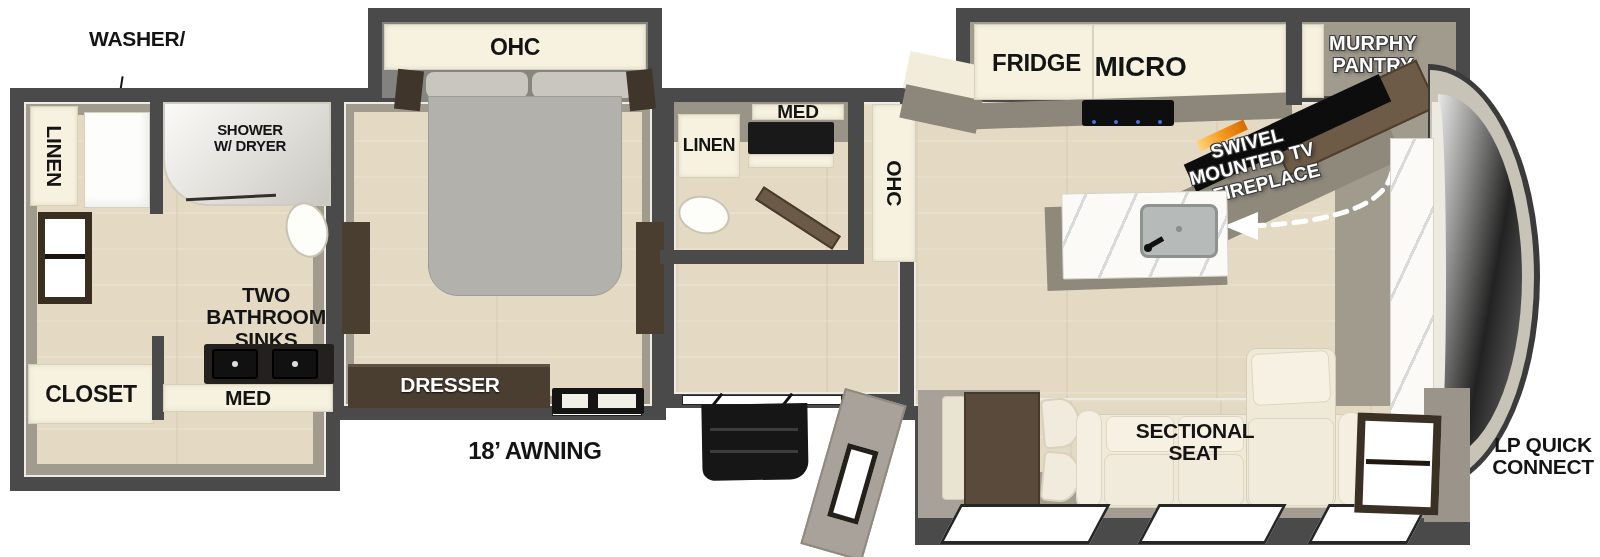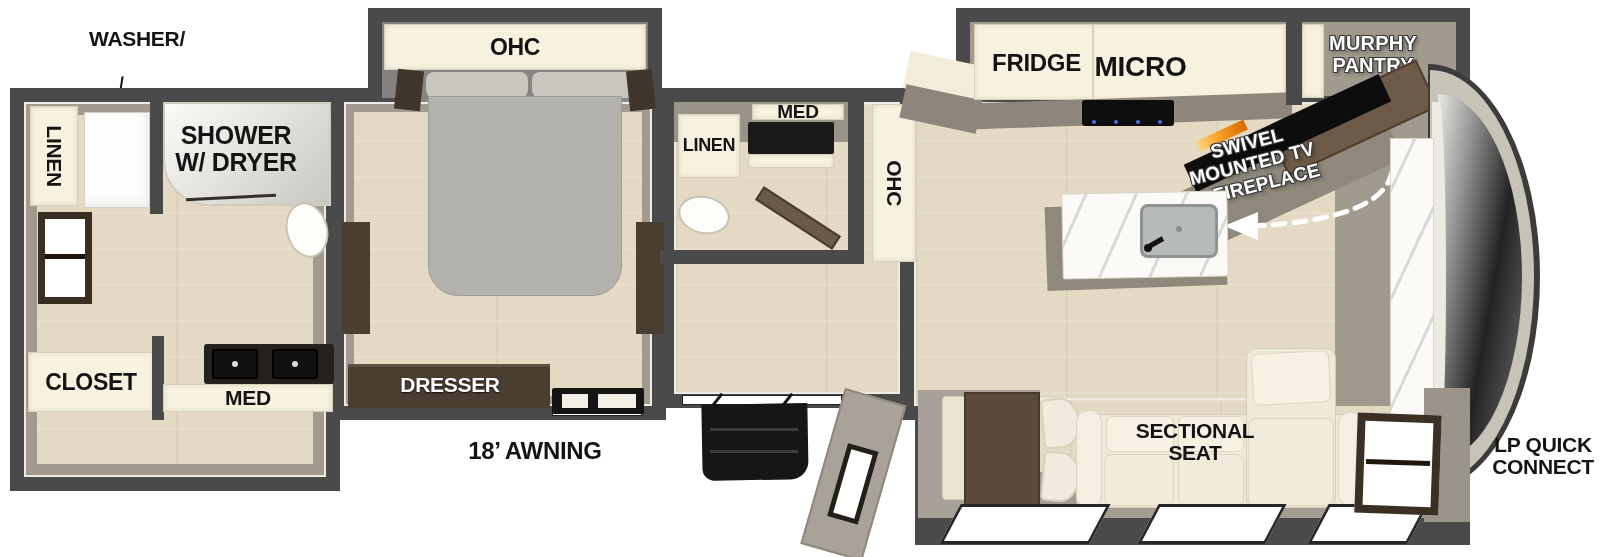--- a/index.html
+++ b/index.html
@@ -59,32 +59,37 @@
   <div class="abs" style="left:1040px;top:472px;width:416px;height:46px;background:#a39d92"></div>
   <div class="abs taupe" style="left:1335px;top:102px;width:116px;height:304px"></div>
 
   <div class="abs cream vwrap" style="left:30px;top:106px;width:48px;height:100px">
     <span class="lbl vtext" style="font-size:21px">LINEN</span>
   </div>
   <div class="abs" style="left:84px;top:112px;width:66px;height:96px;background:#fdfdfb;border:1px solid #d5d0c2;box-shadow:inset -4px -4px 8px rgba(0,0,0,.07)"></div>
   <div class="abs wall" style="left:150px;top:102px;width:13px;height:112px"></div>
   <div class="abs" style="left:163px;top:102px;width:168px;height:104px;border-radius:0 0 0 46px;border:2px solid #cfccc2;
               background:linear-gradient(135deg,#fafaf8 0%,#e6e4df 45%,#c9c7c1 100%)"></div>
-  <div class="abs lbl" style="left:161px;top:122px;width:150px;font-size:25px">
+  <div class="abs lbl" style="left:175px;top:122px;width:150px;font-size:15px">
     <div>SHOWER</div>
     <div>W/ DRYER</div>
   </div>
   <div class="abs" style="left:186px;top:196px;width:90px;height:3px;background:#33302a;transform:rotate(-3deg)"></div>
   <div class="abs ell" style="left:286px;top:202px;width:42px;height:56px;transform:rotate(-14deg)"></div>
   <div class="abs" style="left:38px;top:212px;width:54px;height:92px;background:#fff;border:7px solid #3a2e20"></div>
   <div class="abs" style="left:45px;top:254px;width:40px;height:5px;background:#1c140c"></div>
-  <div class="abs cream vwrap" style="left:28px;top:352px;width:126px;height:60px">
+  <div class="abs cream vwrap" style="left:28px;top:364px;width:126px;height:60px">
     <span class="lbl" style="font-size:23px">CLOSET</span>
   </div>
   <div class="abs wall" style="left:152px;top:336px;width:12px;height:84px"></div>
+  <div class="abs lbl" style="left:196px;top:284px;width:140px;font-size:21px">
+    <div>TWO</div>
+    <div>BATHROOM</div>
+    <div>SINKS</div>
+  </div>
   <div class="abs" style="left:204px;top:344px;width:130px;height:40px;background:#23201d;border-radius:3px"></div>
   <div class="abs" style="left:212px;top:349px;width:46px;height:30px;background:#111;border:2px solid #000;border-radius:3px"></div>
   <div class="abs" style="left:272px;top:349px;width:46px;height:30px;background:#111;border:2px solid #000;border-radius:3px"></div>
   <div class="abs" style="left:232px;top:361px;width:6px;height:6px;border-radius:50%;background:#ddd"></div>
   <div class="abs" style="left:292px;top:361px;width:6px;height:6px;border-radius:50%;background:#ddd"></div>
   <div class="abs cream vwrap" style="left:163px;top:384px;width:170px;height:28px">
     <span class="lbl" style="font-size:21px">MED</span>
   </div>
 
   <div class="abs cream vwrap" style="left:384px;top:24px;width:262px;height:46px">

